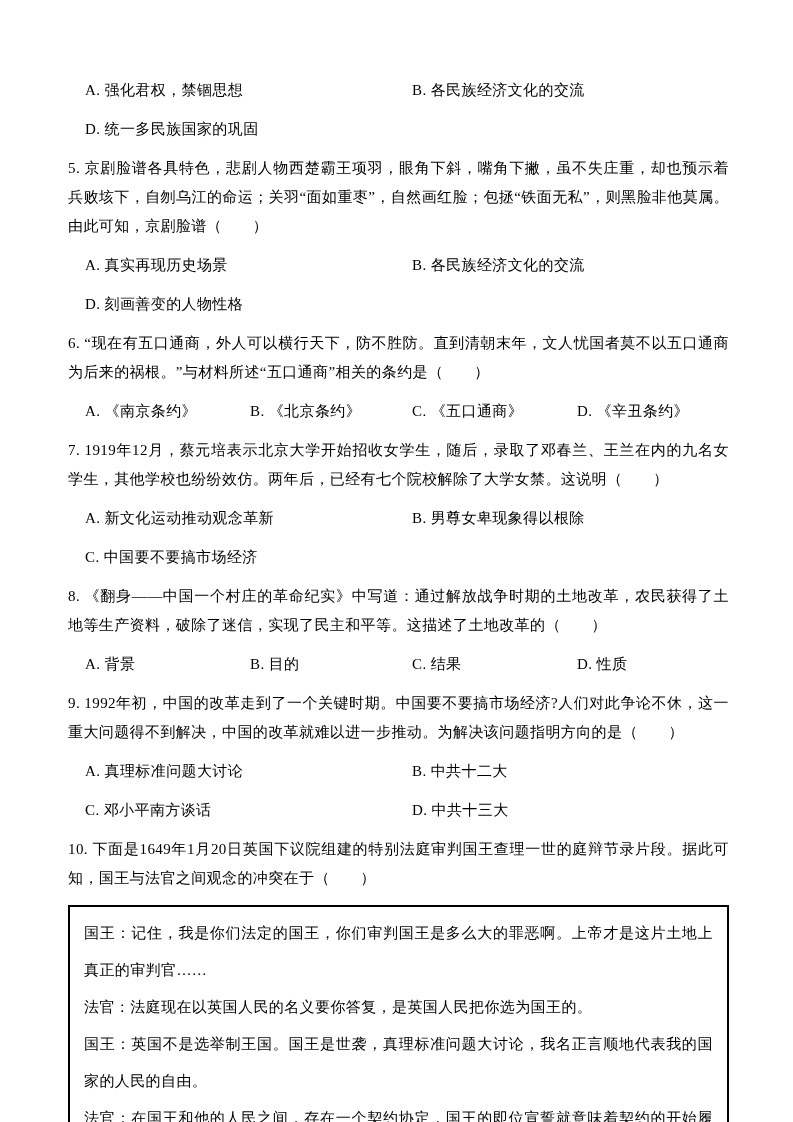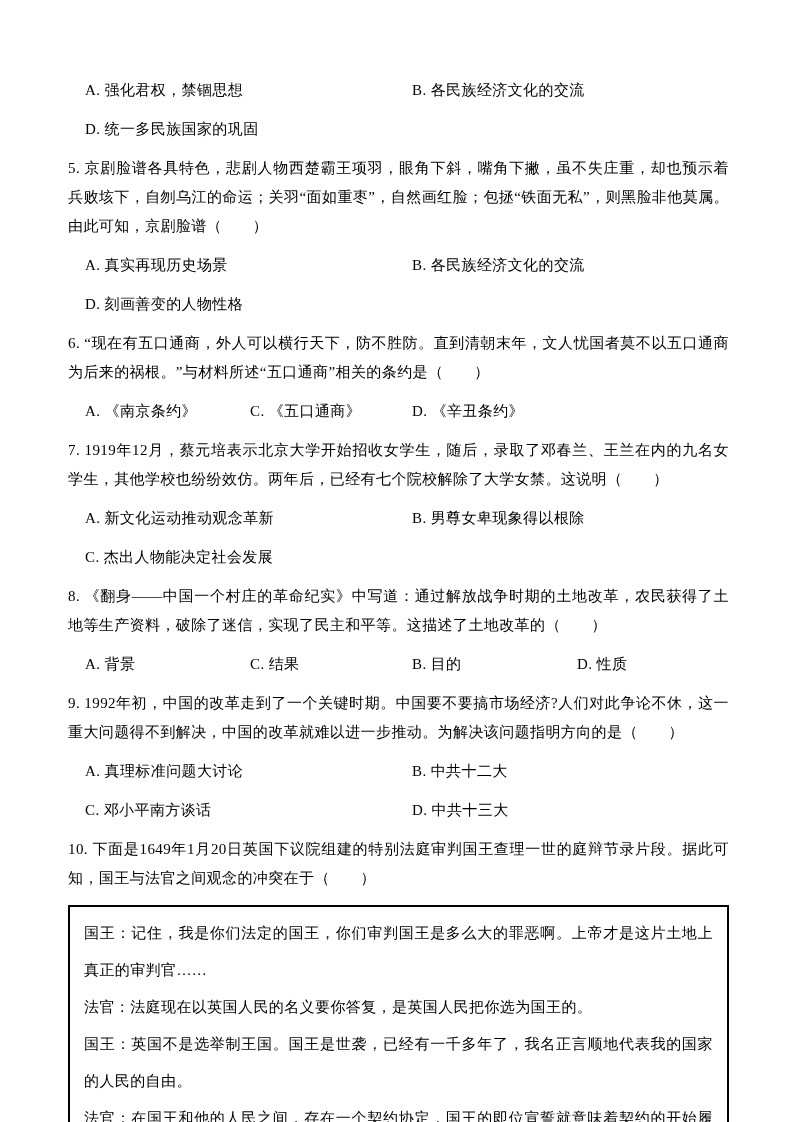--- a/index.html
+++ b/index.html
@@ -74,42 +74,43 @@
     </div>
     <div class="opt-row two">
       <span>D. 刻画善变的人物性格</span>
     </div>
   </section>
 
   <section>
     <p class="para">6. “现在有五口通商，外人可以横行天下，防不胜防。直到清朝末年，文人忧国者莫不以五口通商为后来的祸根。”与材料所述“五口通商”相关的条约是（　　）</p>
     <div class="opt-row four">
       <span>A. 《南京条约》</span>
+      <span>B. 《北京条约》</span>
       <span>C. 《五口通商》</span>
       <span>D. 《辛丑条约》</span>
     </div>
   </section>
 
   <section>
     <p class="para">7. 1919年12月，蔡元培表示北京大学开始招收女学生，随后，录取了邓春兰、王兰在内的九名女学生，其他学校也纷纷效仿。两年后，已经有七个院校解除了大学女禁。这说明（　　）</p>
     <div class="opt-row two">
       <span>A. 新文化运动推动观念革新</span>
       <span>B. 男尊女卑现象得以根除</span>
     </div>
     <div class="opt-row two">
-      <span>C. 杰出人物能决定社会发展</span>
+      <span>C. 中国要不要搞市场经济</span>
     </div>
   </section>
 
   <section>
     <p class="para">8. 《翻身——中国一个村庄的革命纪实》中写道：通过解放战争时期的土地改革，农民获得了土地等生产资料，破除了迷信，实现了民主和平等。这描述了土地改革的（　　）</p>
     <div class="opt-row four">
       <span>A. 背景</span>
+      <span>B. 目的</span>
       <span>C. 结果</span>
-      <span>B. 目的</span>
       <span>D. 性质</span>
     </div>
   </section>
 
   <section>
     <p class="para">9. 1992年初，中国的改革走到了一个关键时期。中国要不要搞市场经济?人们对此争论不休，这一重大问题得不到解决，中国的改革就难以进一步推动。为解决该问题指明方向的是（　　）</p>
     <div class="opt-row two">
       <span>A. 真理标准问题大讨论</span>
       <span>B. 中共十二大</span>
     </div>
@@ -118,19 +119,19 @@
       <span>D. 中共十三大</span>
     </div>
   </section>
 
   <section>
     <p class="para">10. 下面是1649年1月20日英国下议院组建的特别法庭审判国王查理一世的庭辩节录片段。据此可知，国王与法官之间观念的冲突在于（　　）</p>
 
     <div class="dialog-box">
       <p class="para">国王：记住，我是你们法定的国王，你们审判国王是多么大的罪恶啊。上帝才是这片土地上真正的审判官……</p>
       <p class="para">法官：法庭现在以英国人民的名义要你答复，是英国人民把你选为国王的。</p>
-      <p class="para">国王：英国不是选举制王国。国王是世袭，已经有一千多年了，我名正言顺地代表我的国家的人民的自由。</p>
+      <p class="para">国王：英国不是选举制王国。国王是世袭，真理标准问题大讨论，我名正言顺地代表我的国家的人民的自由。</p>
       <p class="para">法官：在国王和他的人民之间，存在一个契约协定，国王的即位宣誓就意味着契约的开始履行。</p>
     </div>
 
   </section>
 
 </div>
 
 </body></html>

